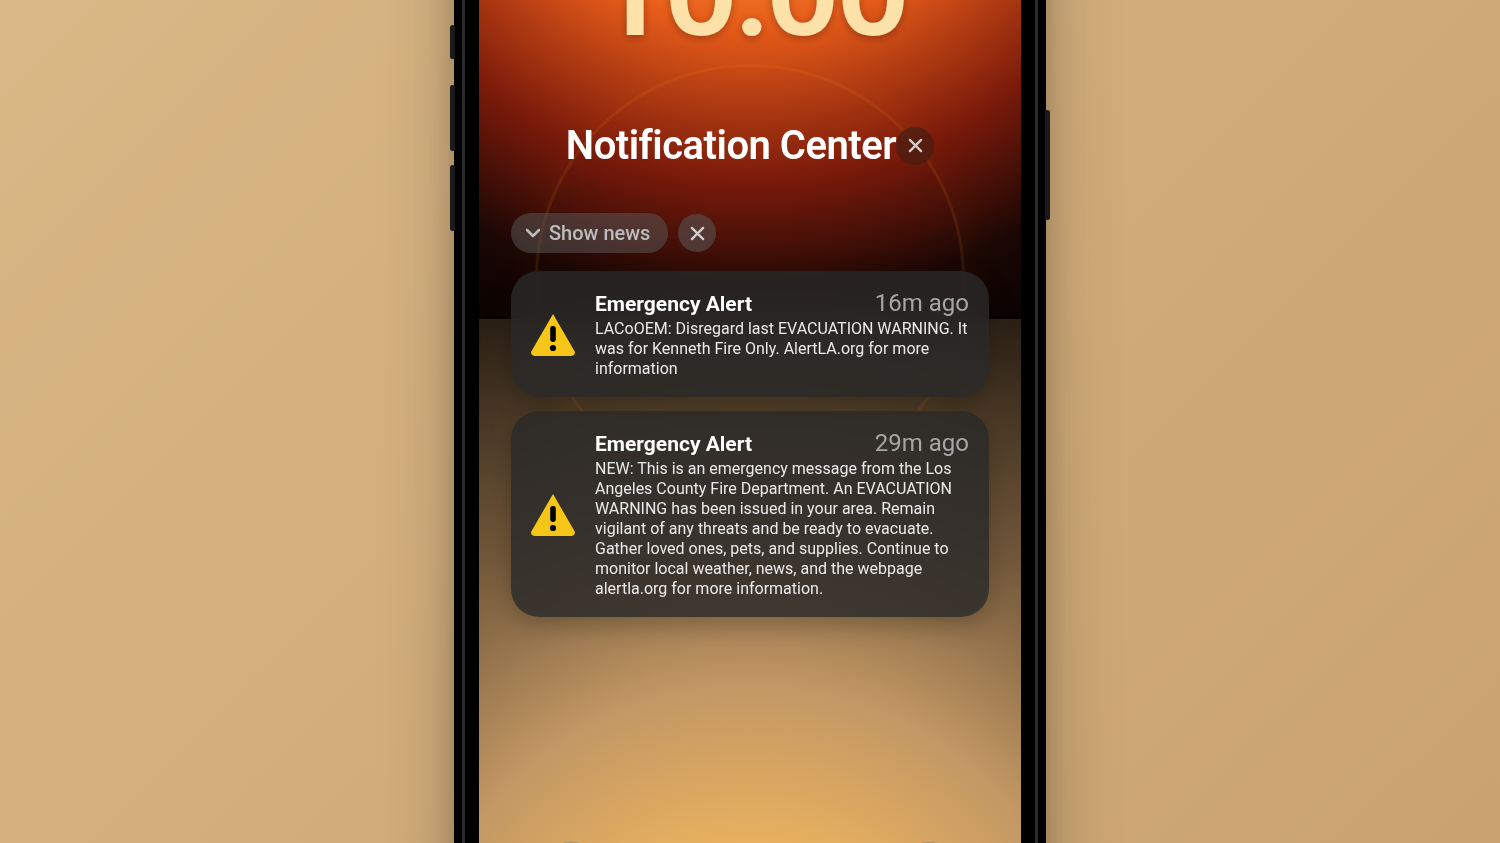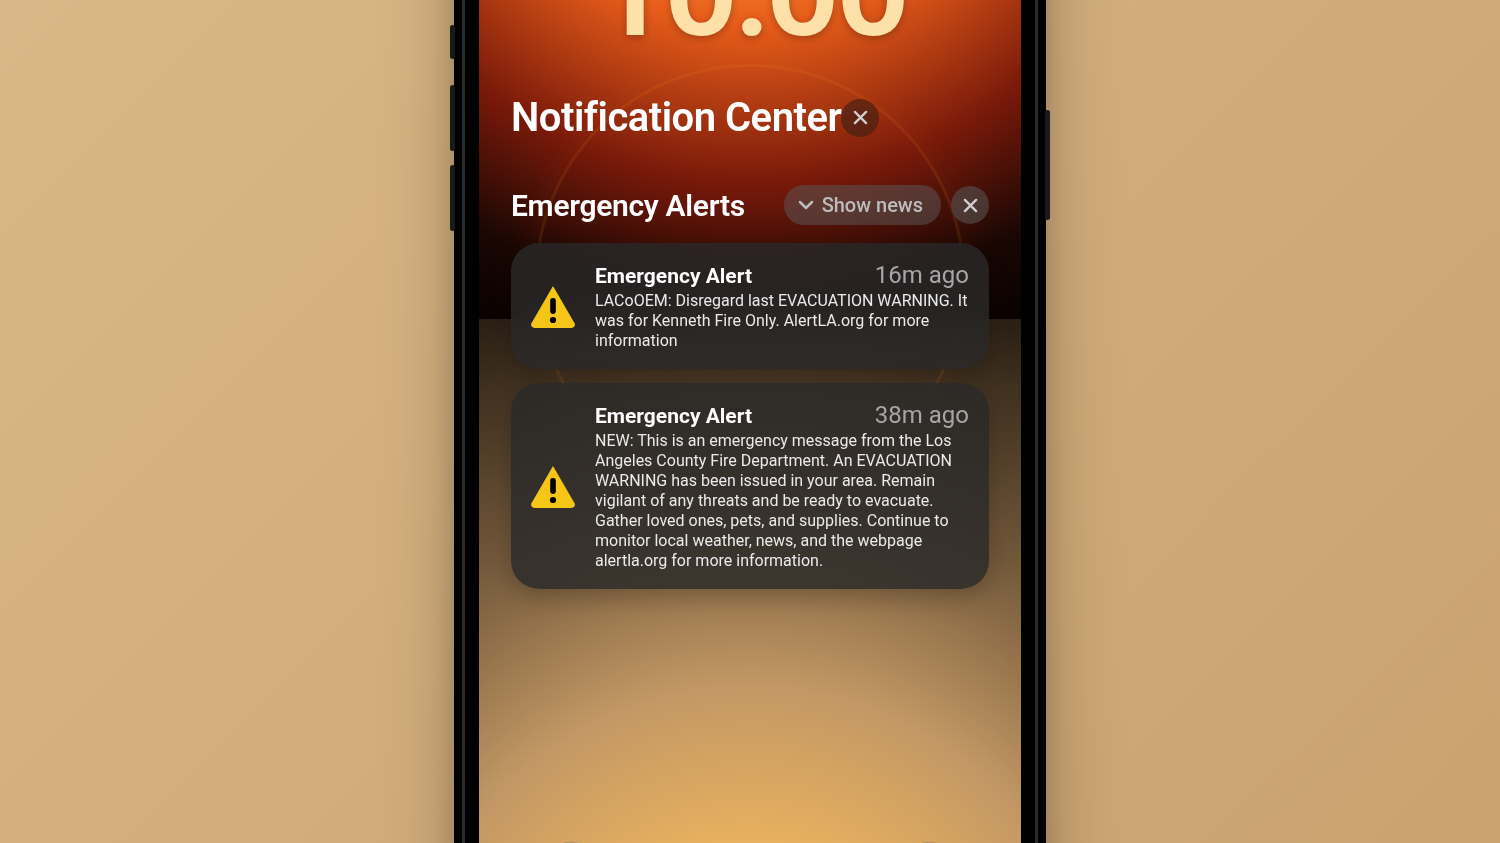--- a/index.html
+++ b/index.html
@@ -77,22 +77,23 @@
   .content {
     position: absolute;
     top: 280px;
     left: 0; right: 0;
     padding: 0 32px;
   }
 
   .nc-header {
     display: flex;
     align-items: center;
-    justify-content: flex-start;
+    justify-content: center;
     margin-bottom: 44px;
+    margin-top: 28px;
   }
   .nc-title {
     color: #fff;
     font-size: 40px;
     font-weight: 600;
     letter-spacing: -0.5px;
   }
   .round-btn {
     width: 38px; height: 38px;
     border-radius: 50%;
@@ -196,21 +197,20 @@
         <div class="nc-title">Notification Center</div>
         <div class="round-btn">
           <svg class="x-icon" viewBox="0 0 16 16">
             <line x1="2" y1="2" x2="14" y2="14"></line>
             <line x1="14" y1="2" x2="2" y2="14"></line>
           </svg>
         </div>
       </div>
 
       <div class="group-header">
-        <div class="group-title">Emergency Alerts</div>
         <div class="pill">
           <svg class="chev" viewBox="0 0 16 10">
             <polyline points="2,2 8,8 14,2"></polyline>
           </svg>
           <span class="pill-text">Show news</span>
         </div>
         <div class="round-btn light">
           <svg class="x-icon" viewBox="0 0 16 16">
             <line x1="2" y1="2" x2="14" y2="14"></line>
             <line x1="14" y1="2" x2="2" y2="14"></line>
@@ -239,21 +239,21 @@
         <div class="card-icon-wrap">
           <svg class="warn-tri" viewBox="0 0 48 44">
             <path d="M24 2 L46 40 A4 4 0 0 1 42.5 44 H5.5 A4 4 0 0 1 2 40 Z" fill="#f5c518"></path>
             <rect x="21.2" y="14" width="5.6" height="16" rx="2.4" fill="#000"></rect>
             <circle cx="24" cy="36" r="3.1" fill="#000"></circle>
           </svg>
         </div>
         <div class="card-body">
           <div class="card-head">
             <div class="card-title">Emergency Alert</div>
-            <div class="card-time">38m ago</div>
+            <div class="card-time">29m ago</div>
           </div>
           <div class="card-msg">NEW: This is an emergency message from the Los Angeles County Fire Department. An EVACUATION WARNING has been issued in your area. Remain vigilant of any threats and be ready to evacuate. Gather loved ones, pets, and supplies. Continue to monitor local weather, news, and the webpage alertla.org for more information.</div>
         </div>
       </div>
 
     </div>
 
     <div class="dock">
       <div class="dock-btn">
         

